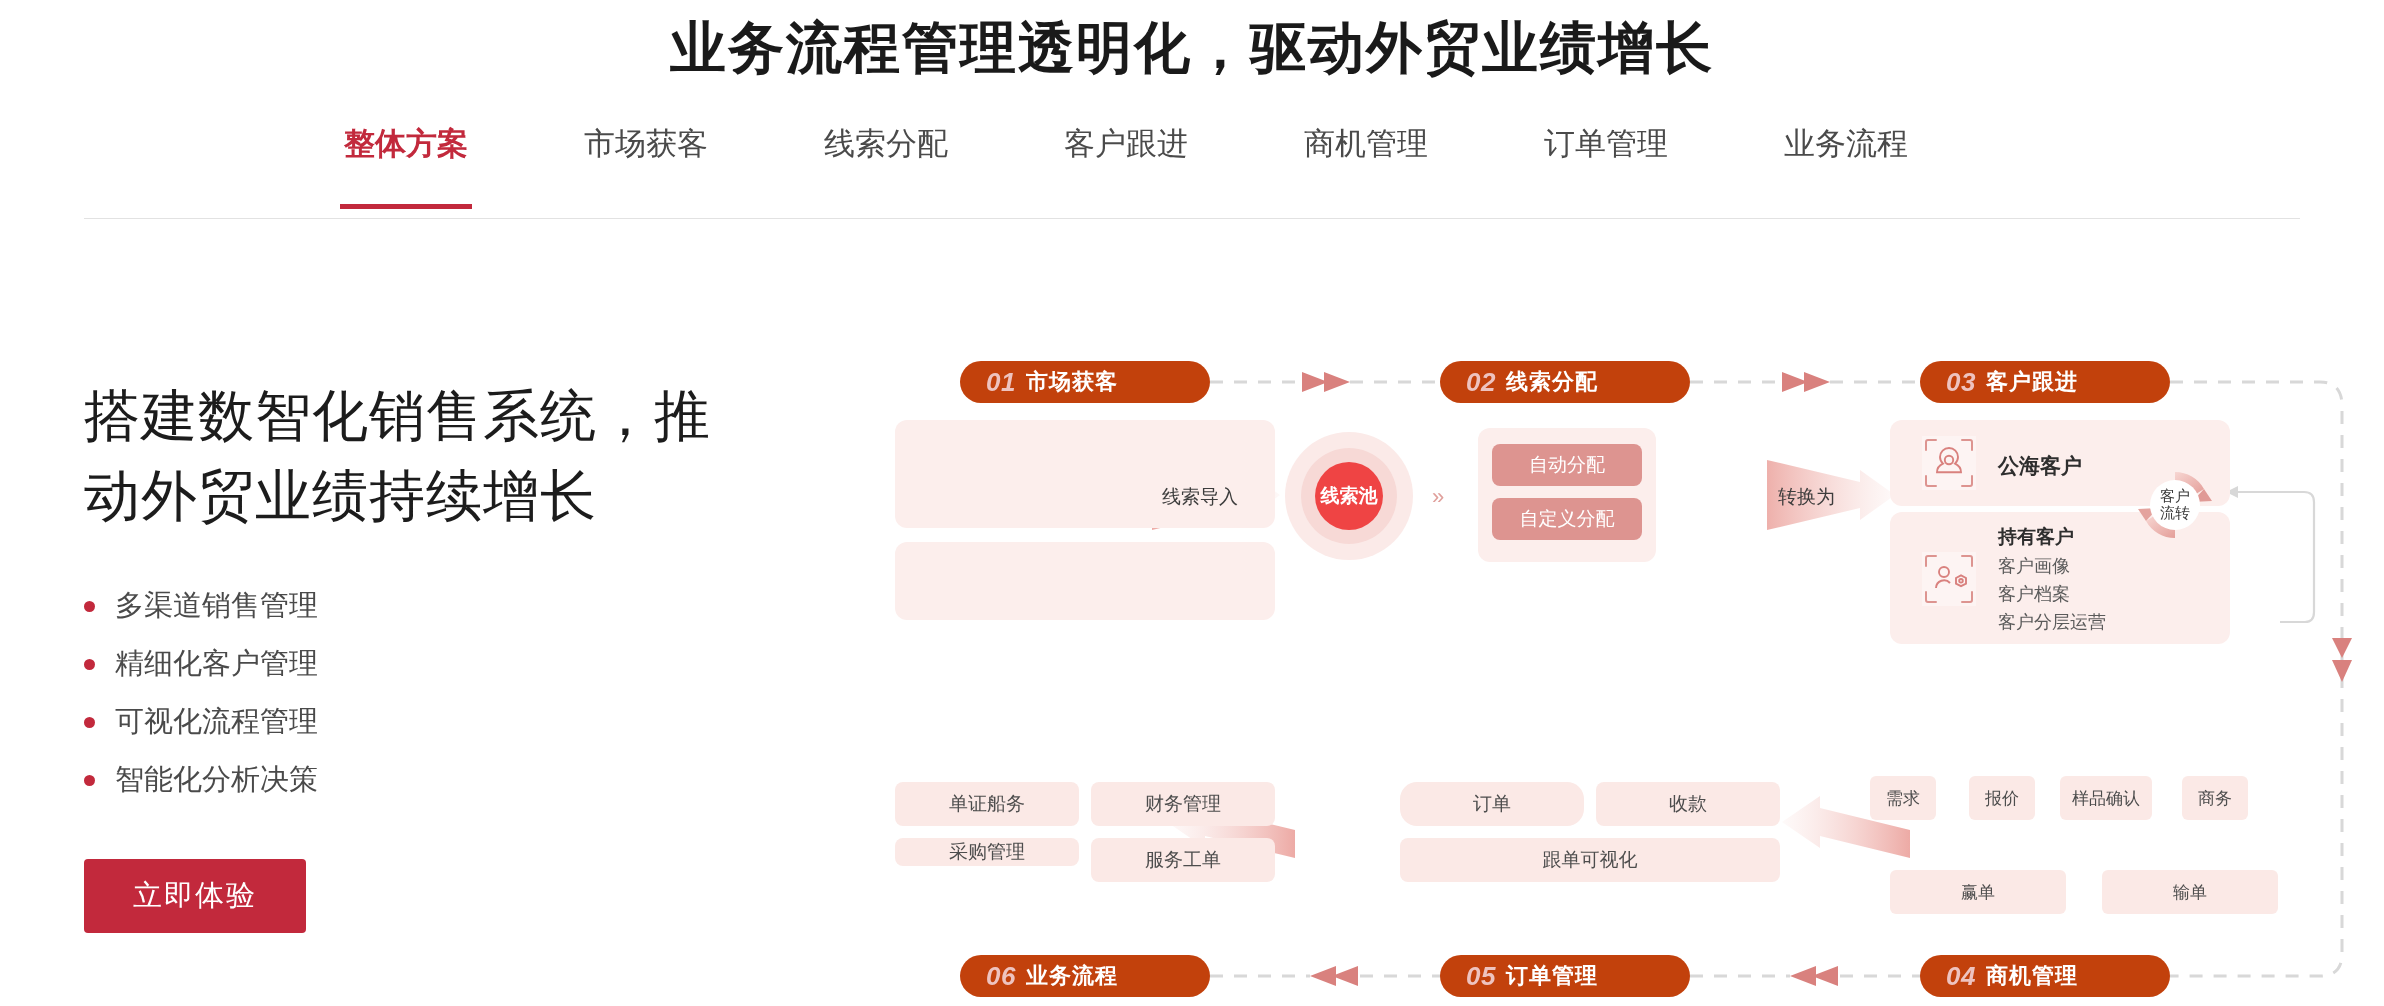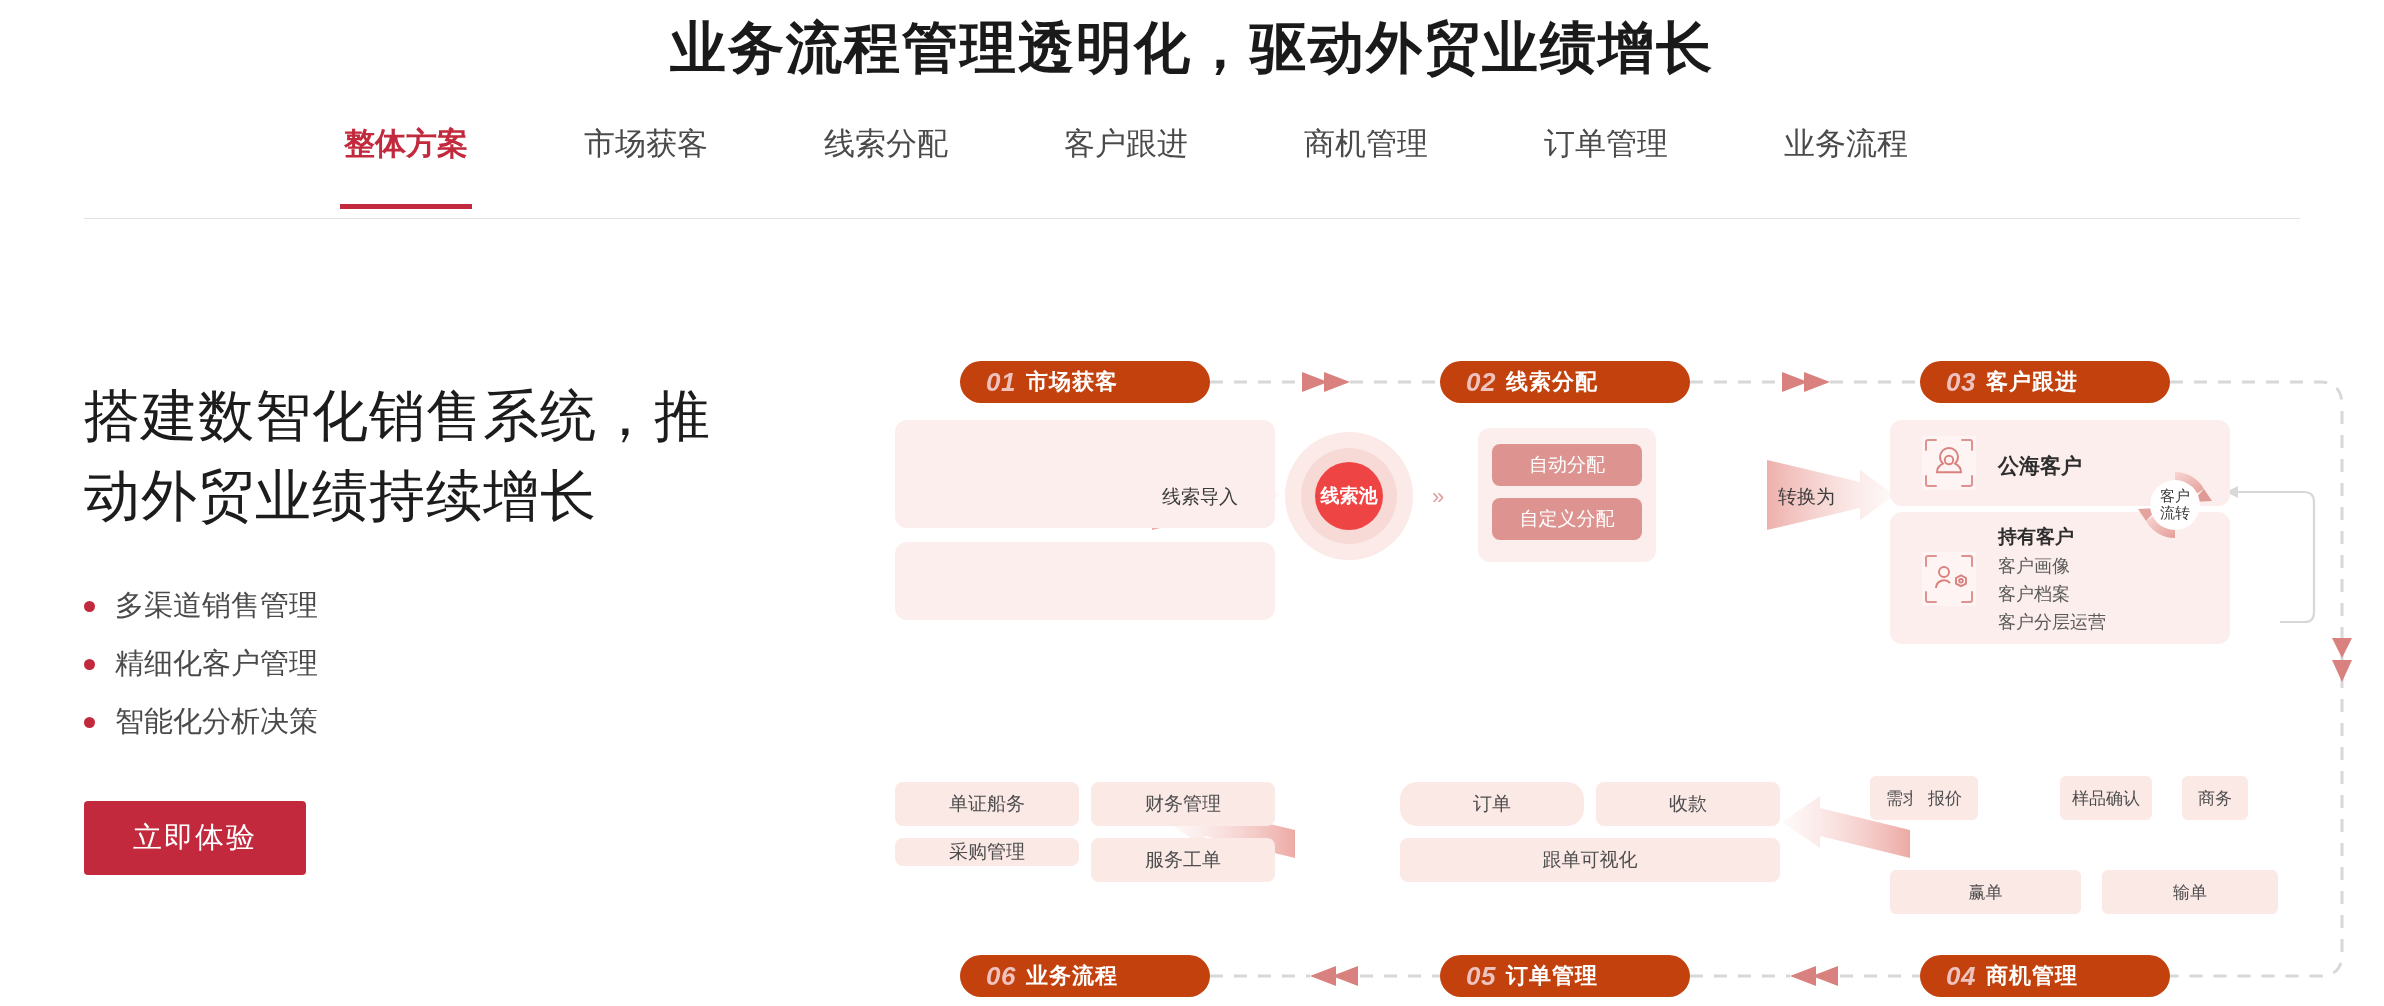--- a/index.html
+++ b/index.html
@@ -259,20 +259,24 @@
   <div class="left-col">
     <div class="headline">搭建数智化销售系统，推动外贸业绩持续增长</div>
     <div class="bullets">
       <div class="bullet">
         <span class="dot"></span>
         <span>多渠道销售管理</span>
       </div>
       <div class="bullet">
         <span class="dot"></span>
         <span>精细化客户管理</span>
+      </div>
+      <div class="bullet">
+        <span class="dot"></span>
+        <span>可视化流程管理</span>
       </div>
       <div class="bullet">
         <span class="dot"></span>
         <span>智能化分析决策</span>
       </div>
     </div>
     <button class="cta">立即体验</button>
   </div>
 
   <div class="diagram">
@@ -466,24 +470,24 @@
         <path d="M12 57 L4 45 L24 44 Z" fill="#e4a39e"></path>
         <circle cx="41" cy="41" r="25" fill="#ffffff"></circle>
       </svg>
       <div class="lbl">
         <span>客户</span>
         <span>流转</span>
       </div>
     </div>
 
     <div class="oppo-chip" style="left: 990px; top: 416px; width: 66px; height: 44px;">需求</div>
-    <div class="oppo-chip" style="left: 1032px; top: 416px; width: 66px; height: 44px;">报价</div>
+    <div class="oppo-chip" style="left: 1089px; top: 416px; width: 66px; height: 44px;">报价</div>
     <div class="oppo-chip" style="left: 1180px; top: 416px; width: 92px; height: 44px;">样品确认</div>
     <div class="oppo-chip" style="left: 1302px; top: 416px; width: 66px; height: 44px;">商务</div>
-    <div class="oppo-chip" style="left: 1010px; top: 510px; width: 191px; height: 44px;">赢单</div>
+    <div class="oppo-chip" style="left: 1010px; top: 510px; width: 176px; height: 44px;">赢单</div>
     <div class="oppo-chip" style="left: 1222px; top: 510px; width: 176px; height: 44px;">输单</div>
 
     <div class="chip" style="left: 520px; top: 422px; width: 184px; height: 44px; border-radius: 17px;">订单</div>
     <div class="chip" style="left: 716px; top: 422px; width: 184px; height: 44px;">收款</div>
     <div class="chip" style="left: 520px; top: 478px; width: 380px; height: 44px;">跟单可视化</div>
 
     <div class="chip" style="left: 15px; top: 422px; width: 184px; height: 44px;">单证船务</div>
     <div class="chip" style="left: 211px; top: 422px; width: 184px; height: 44px;">财务管理</div>
     <div class="chip" style="left: 15px; top: 478px; width: 184px; height: 28px;">采购管理</div>
     <div class="chip" style="left: 211px; top: 478px; width: 184px; height: 44px;">服务工单</div>

